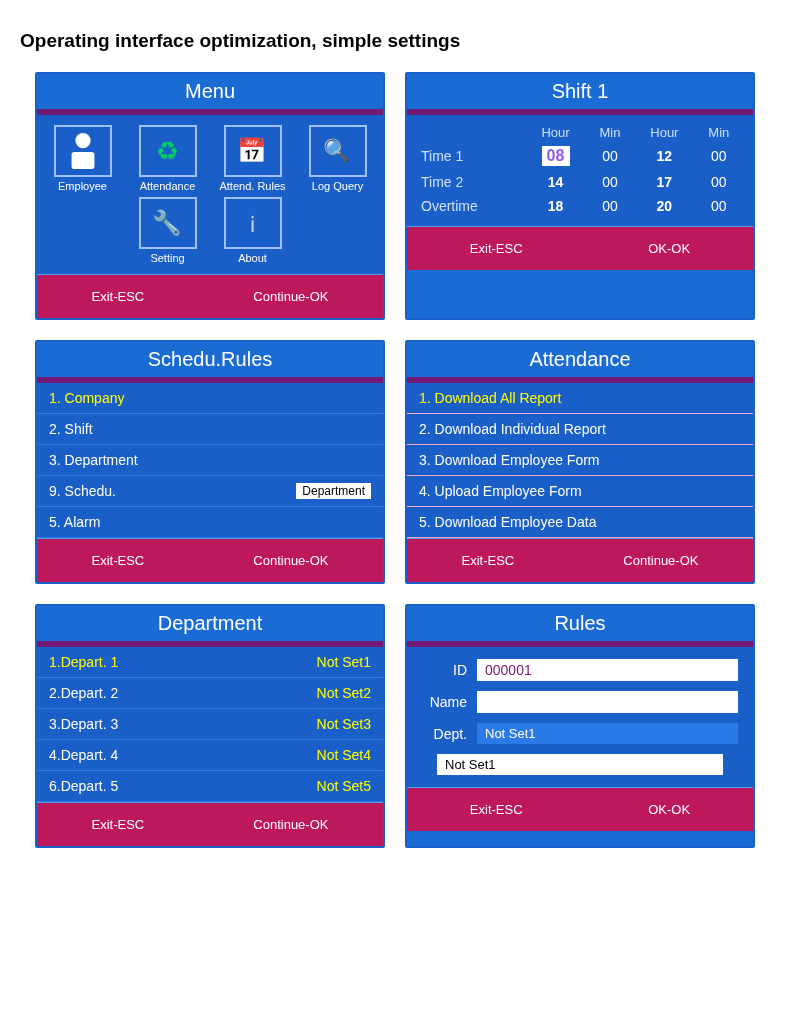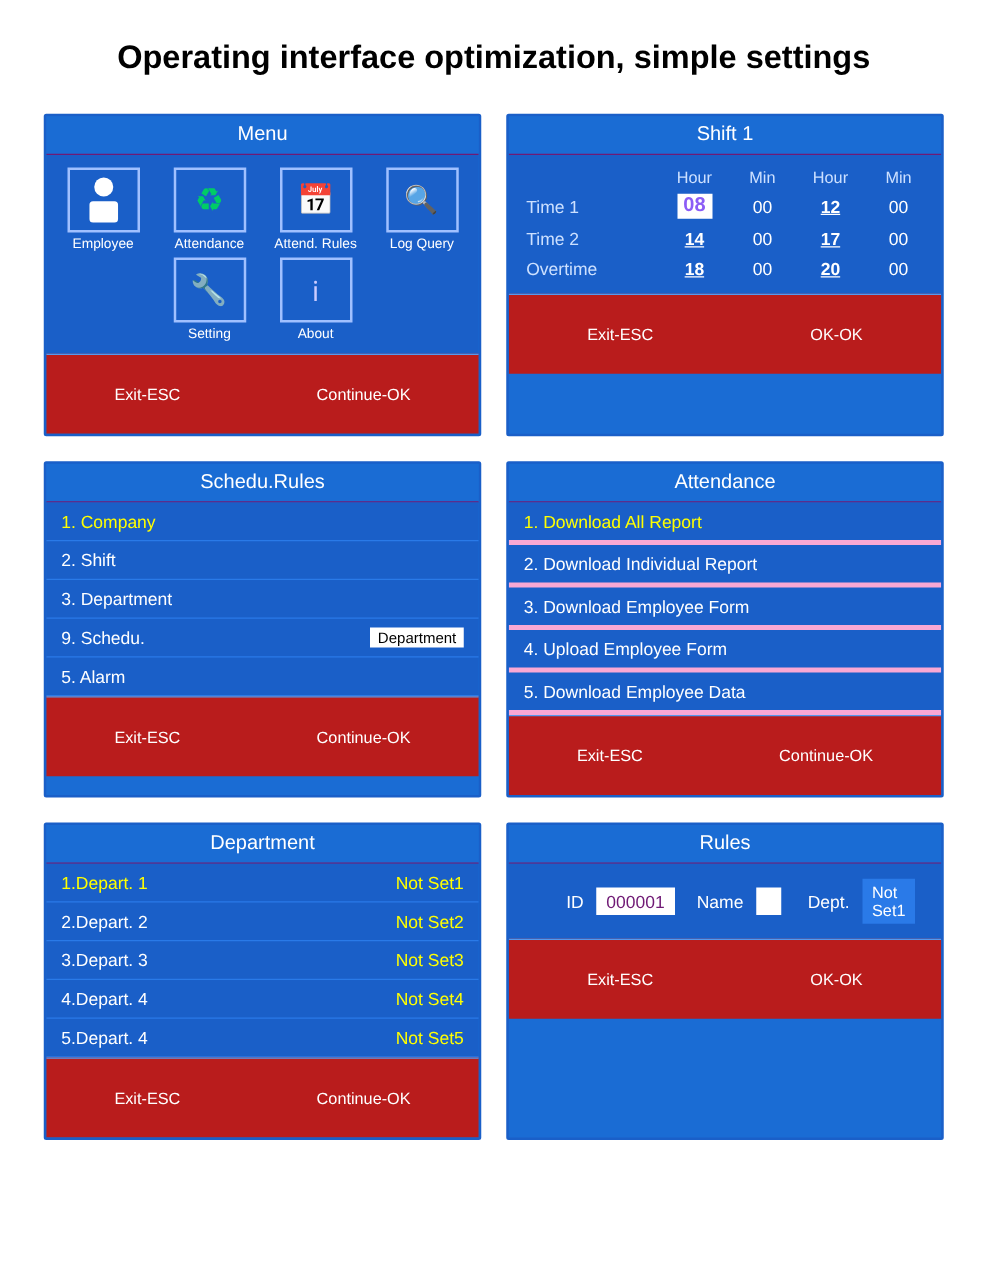--- a/index.html
+++ b/index.html
@@ -7,53 +7,53 @@
       width: 790px;
       min-height: 1030px;
       background: #fff;
       font-family: Arial, sans-serif;
       display: flex;
       flex-direction: column;
       align-items: center;
       padding: 30px 20px;
     }
     .page-title {
-      font-size: 26px;
+      font-size: 19px;
       font-weight: bold;
-      text-align: center;
-      margin-bottom: 30px;
+      text-align: left;
+      margin-bottom: 20px;
       width: 100%;
     }
     .grid {
       display: grid;
       grid-template-columns: 1fr 1fr;
       gap: 20px;
       width: 100%;
       max-width: 720px;
     }
     .panel {
       border: 2px solid #1a5fc8;
       background: #1a6cd4;
       color: white;
       border-radius: 2px;
       overflow: hidden;
     }
     .panel-header {
       background: #1a6cd4;
       text-align: center;
       padding: 6px 0;
-      font-size: 16px;
-      color: white;
-      border-bottom: 1px solid #701a75;
+      font-size: 20px;
+      color: white;
+      border-bottom: 6px solid #701a75;
     }
     .panel-footer {
-      background: #b91c1c;
+      background: #be185d;
       display: flex;
       justify-content: space-around;
-      padding: 24px 0;
+      padding: 14px 0;
       font-size: 13px;
       color: white;
       border-top: 1px solid #5599ee;
     }
     
     .menu-icons {
       background: #1a5fc8;
       display: flex;
       flex-wrap: wrap;
       justify-content: center;
@@ -124,21 +124,20 @@
       font-weight: bold;
       font-size: 16px;
       padding: 1px 5px;
       display: inline-block;
       min-width: 28px;
       text-align: center;
     }
     .shift-bold {
       font-weight: bold;
       font-size: 16px;
-      text-decoration: underline;
     }
 
     
     .menu-list {
       background: #1a5fc8;
       padding: 0;
     }
     .menu-list-item {
       padding: 7px 12px;
       font-size: 14px;
@@ -157,21 +156,21 @@
       color: black;
       padding: 1px 6px;
       font-size: 12px;
     }
 
     
     .att-list-item {
       padding: 7px 12px;
       font-size: 14px;
       color: white;
-      border-bottom: 4px solid #f9a8d4;
+      border-bottom: 1px solid #f9a8d4;
     }
     .att-list-item.active {
       color: #ffff00;
     }
 
     
     .dept-list-item {
       padding: 7px 12px;
       font-size: 14px;
       color: white;
@@ -180,21 +179,21 @@
       justify-content: space-between;
     }
     .dept-list-item.active { color: #ffff00; }
     .not-set { color: #ffff00; }
 
     
     .enroll-body {
       background: #1a5fc8;
       padding: 12px 15px;
       display: flex;
-      flex-direction: row;
+      flex-direction: column;
       gap: 10px;
     }
     .enroll-row {
       display: flex;
       align-items: center;
       gap: 10px;
     }
     .enroll-label {
       color: white;
       font-size: 14px;
@@ -390,21 +389,21 @@
       </div>
       <div class="dept-list-item">
         <span>3.Depart. 3</span>
         <span class="not-set">Not Set3</span>
       </div>
       <div class="dept-list-item">
         <span>4.Depart. 4</span>
         <span class="not-set">Not Set4</span>
       </div>
       <div class="dept-list-item">
-        <span>5.Depart. 4</span>
+        <span>6.Depart. 5</span>
         <span class="not-set">Not Set5</span>
       </div>
     </div>
     <div class="panel-footer">
       <span>Exit-ESC</span>
       <span>Continue-OK</span>
     </div>
   </div>
 
   <div class="panel">

